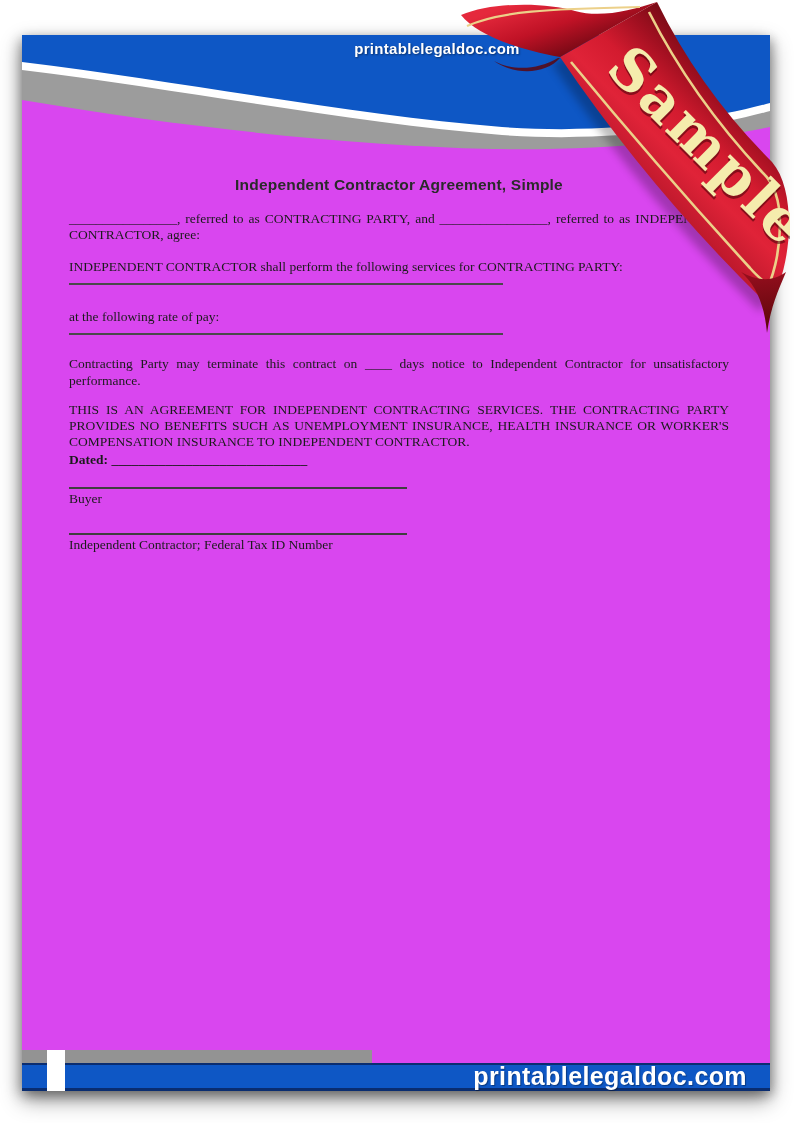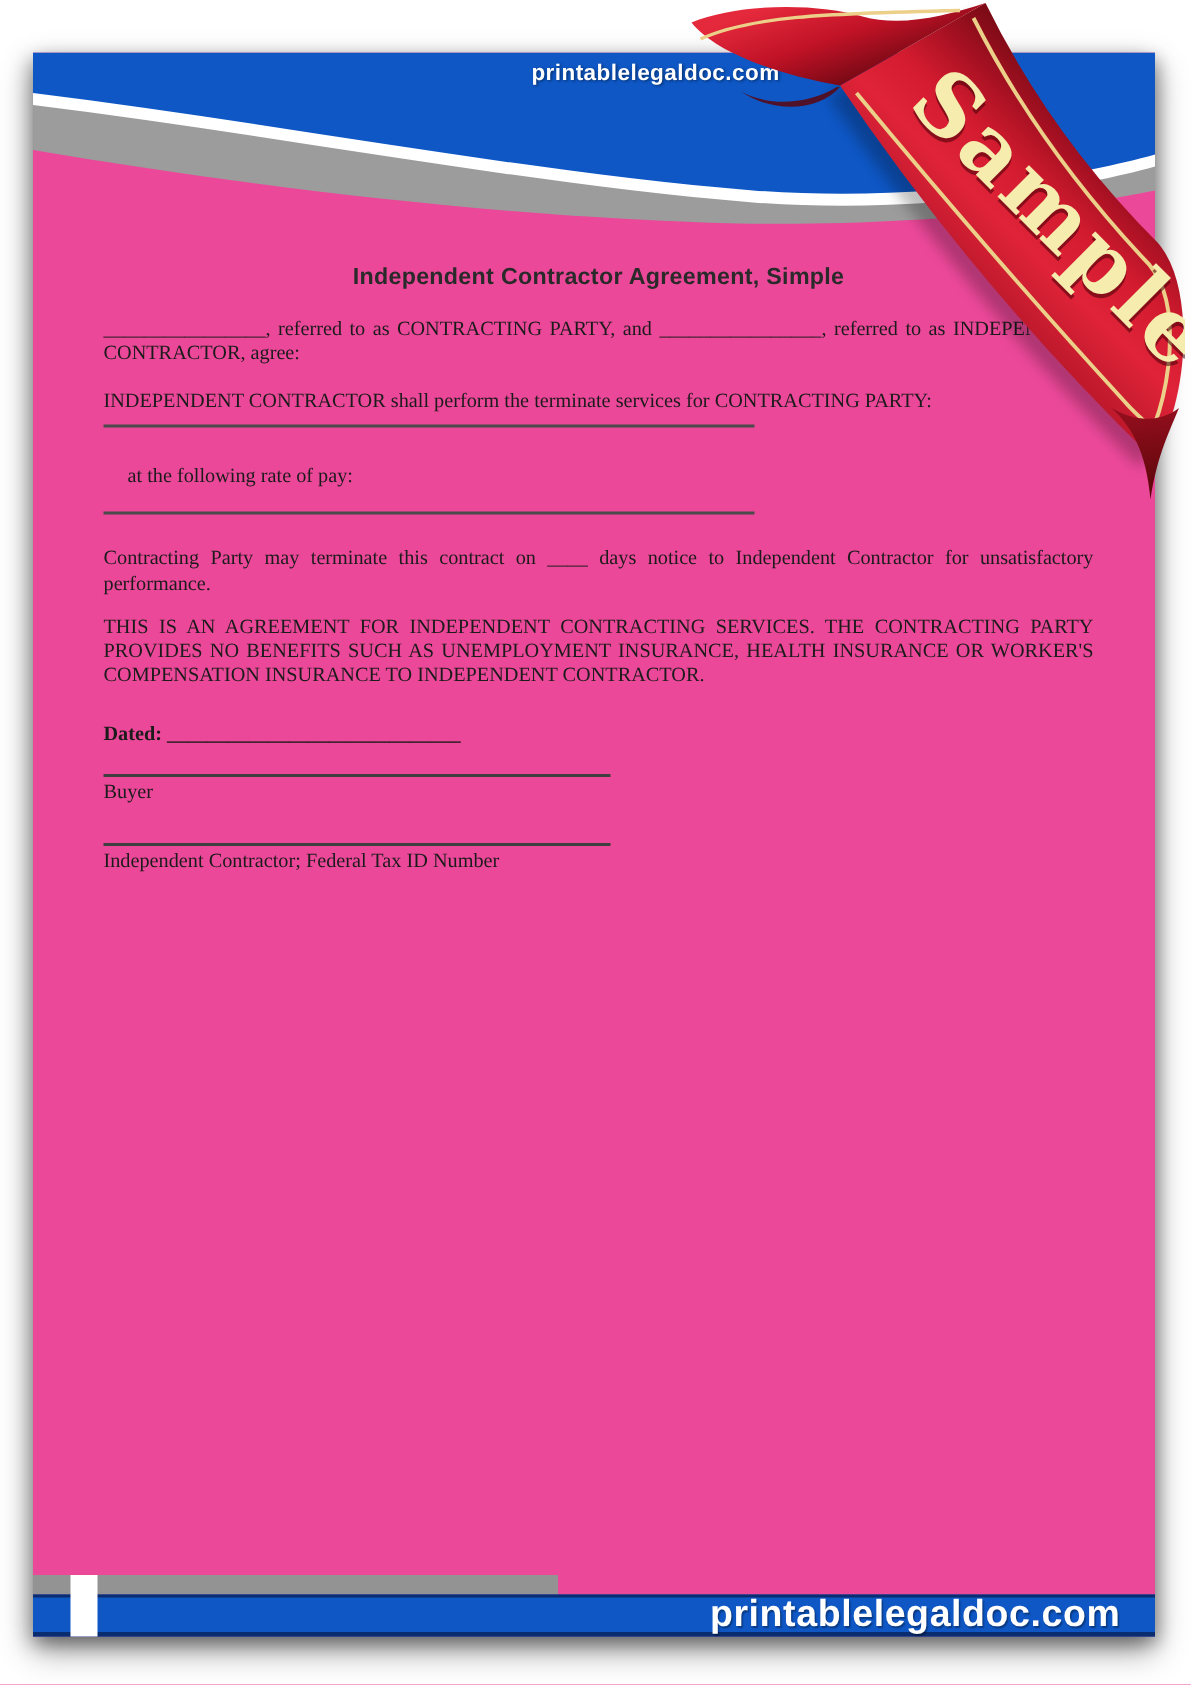--- a/index.html
+++ b/index.html
@@ -7,21 +7,21 @@
     --ribbon_red:#d3172c; --ribbon_dark_red:#7a0a16; --ribbon_gold:#ecd089; --ribbon_text:#f5ecad;
     --navy_edge:#0a2d70;
   }
   *{box-sizing:border-box;}
   html,body{margin:0;padding:0;}
   body{
     width:794px;height:1123px;position:relative;background:#ffffff;overflow:hidden;
     font-family:"Liberation Serif",serif;
   }
   .page{
-    position:absolute;left:22px;top:35px;width:748px;height:1056px;background:#ec4899;
+    position:absolute;left:22px;top:35px;width:748px;height:1056px;background:#d946ef;
     box-shadow:0 9px 20px rgba(0,0,0,.42), -3px 4px 12px rgba(0,0,0,.22), 3px 4px 10px rgba(0,0,0,.20);
   }
   .wave-svg{position:absolute;left:0;top:0;width:748px;height:130px;z-index:1;display:block;}
   .header-site{
     position:absolute;top:5px;left:41px;width:100%;text-align:center;z-index:2;
     font-family:"Liberation Sans",sans-serif;font-weight:700;font-size:15px;color:#fff;
     letter-spacing:.3px;text-shadow:1px 1px 2px rgba(0,0,0,.45);
   }
   .content{
     position:absolute;left:47px;top:0;width:660px;padding-top:141px;z-index:2;
@@ -29,25 +29,25 @@
   }
   .doc-title{
     font-family:"Liberation Sans",sans-serif;font-size:15.5px;font-weight:700;color:#2a2a2a;
     text-align:center;margin:0 0 16px 0;letter-spacing:.2px;
   }
   .p{margin:0 0 13px 0;text-align:justify;}
   .p-intro{margin-bottom:16px;}
   .p-services{margin-bottom:0;}
   .rule{border-bottom:2px solid #4a4a4a;height:0;}
   .rule-service{width:434px;margin:8px 0 24px 0;}
-  .rate-label{margin:16px;text-align:left;}
+  .rate-label{margin:0;text-align:left;}
   .rule-rate{width:434px;margin:8px 0 21px 0;}
   .p-term{margin-bottom:16px;}
   .p-notice{}
-  .p-benefits{margin-bottom:23px;}
+  .p-benefits{margin-bottom:2px;}
   .p-results{margin-bottom:13px;}
   .p-taxes{margin-bottom:16px;}
   .dated-line{margin:0 0 19px 0;font-weight:bold;}
   .sig-rule{width:338px;border-bottom:2px solid #3f3f3f;height:0;}
   .sig-label{margin:2px 0 0 0;}
   .sig-group2{margin-top:25px;}
   .ribbon-svg{position:absolute;top:-35px;right:-20px;width:380px;height:380px;z-index:5;pointer-events:none;}
   .footer{position:absolute;left:0;bottom:0;width:748px;height:41px;z-index:3;}
   .footer-gray{position:absolute;left:0;bottom:28px;width:350px;height:13px;background:var(--footer_gray);}
   .footer-blue{
@@ -72,21 +72,21 @@
     <path d="M0,0 H748 V68 C690,84 590,100 480,92 C330,80 170,48 0,27 Z" fill="var(--blue,#0e57c5)"></path>
   </svg>
 
   <div class="header-site">printablelegaldoc.com</div>
 
   <div class="content">
     <h1 class="doc-title">Independent Contractor Agreement, Simple</h1>
 
     <p class="p p-intro">________________, referred to as CONTRACTING PARTY, and ________________, referred to as INDEPENDENT CONTRACTOR, agree:</p>
 
-    <p class="p p-services">INDEPENDENT CONTRACTOR shall perform the terminate services for CONTRACTING PARTY:</p>
+    <p class="p p-services">INDEPENDENT CONTRACTOR shall perform the following services for CONTRACTING PARTY:</p>
     <div class="rule rule-service"></div>
 
     <p class="p rate-label">at the following rate of pay:</p>
     <div class="rule rule-rate"></div>
 
 
     <p class="p p-notice">Contracting Party may terminate this contract on ____ days notice to Independent Contractor for unsatisfactory performance.</p>
 
     <p class="p p-benefits">THIS IS AN AGREEMENT FOR INDEPENDENT CONTRACTING SERVICES. THE CONTRACTING PARTY PROVIDES NO BENEFITS SUCH AS UNEMPLOYMENT INSURANCE, HEALTH INSURANCE OR WORKER'S COMPENSATION INSURANCE TO INDEPENDENT CONTRACTOR.</p>
 

